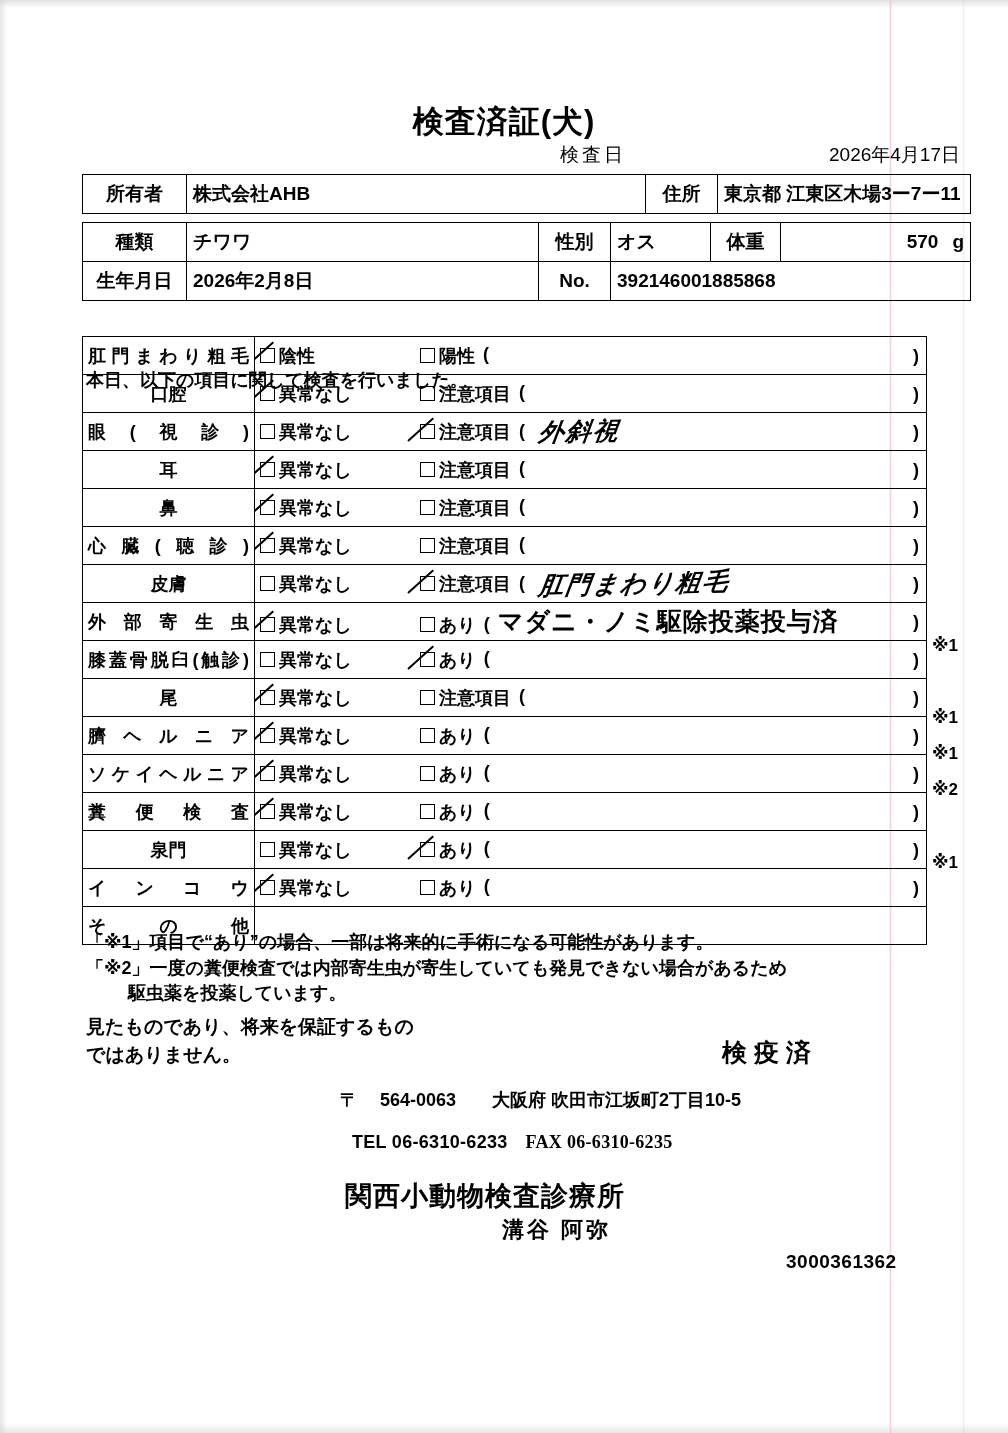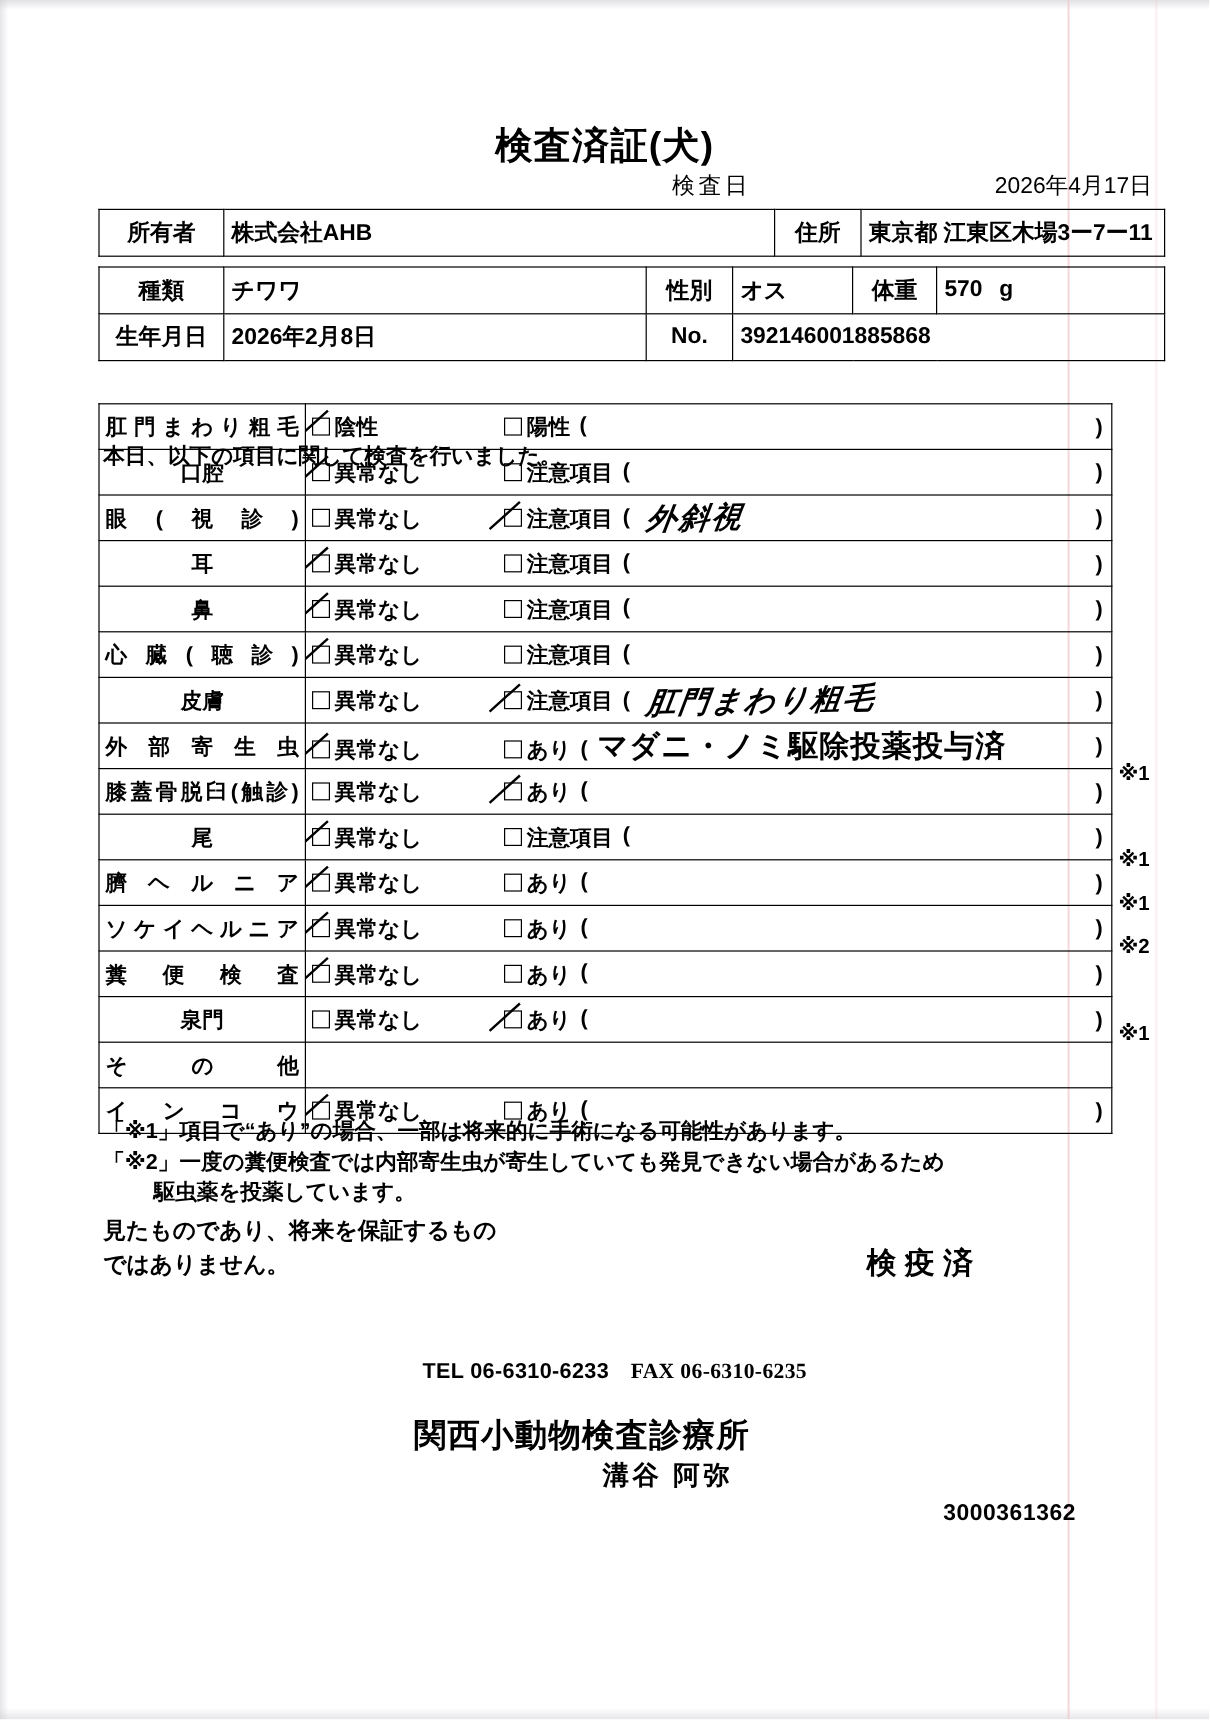--- a/index.html
+++ b/index.html
@@ -87,21 +87,21 @@
     vertical-align: middle;
     white-space: nowrap;
     overflow: hidden;
   }
   .lbl-center { text-align: center; }
   .lbl-justify {
     text-align: justify;
     text-align-last: justify;
     text-justify: inter-character;
   }
-  .val-right { text-align: left; }
+  .val-right { text-align: right; }
 
   
   #owner-table { left: 82px; top: 174px; width: 888px; }
   
   #animal-table { left: 82px; top: 222px; width: 888px; }
 
   .intro-line {
     position: absolute;
     left: 86px;
     top: 320px;
@@ -384,43 +384,46 @@
         </tr>
         <tr>
           <td class="item-label lbl-justify">糞便検査</td>
           <td class="item-opts"><span class="opt opt-a"><span class="box checked"></span><span>異常なし</span></span><span class="opt"><span class="box"></span><span>あり</span></span><span class="paren-open">(</span><span class="paren-close">)</span></td>
         </tr>
         <tr>
           <td class="item-label lbl-center">泉門</td>
           <td class="item-opts"><span class="opt opt-a"><span class="box"></span><span>異常なし</span></span><span class="opt"><span class="box checked"></span><span>あり</span></span><span class="paren-open">(</span><span class="paren-close">)</span></td>
         </tr>
         <tr>
+          <td class="item-label lbl-justify">インコウ</td>
+          <td class="item-opts"><span class="opt opt-a"><span class="box checked"></span><span>異常なし</span></span><span class="opt"><span class="box"></span><span>あり</span></span><span class="paren-open">(</span><span class="paren-close">)</span></td>
+        </tr>
+        <tr>
           <td class="item-label lbl-justify">その他</td>
           <td class="item-opts">&nbsp;</td>
-        </tr>
-        <tr>
-          <td class="item-label lbl-justify">インコウ</td>
-          <td class="item-opts"><span class="opt opt-a"><span class="box checked"></span><span>異常なし</span></span><span class="opt"><span class="box"></span><span>あり</span></span><span class="paren-open">(</span><span class="paren-close">)</span></td>
         </tr>
       </tbody>
   </table>
 
   <div class="footnotes">
     <div>「※1」項目で“あり”の場合、一部は将来的に手術になる可能性があります。</div>
     <div>「※2」一度の糞便検査では内部寄生虫が寄生していても発見できない場合があるため</div>
     <div class="indent">駆虫薬を投薬しています。</div>
   </div>
 
   <div class="disclaimer">
     <div>見たものであり、将来を保証するもの</div>
     <div>ではありません。</div>
   </div>
 
   <div class="quarantine-stamp">検疫済</div>
 
+  <div class="clinic-address">
+    <span class="zip">〒</span><span>564-0063</span><span style="display:inline-block;width:36px"></span><span>大阪府 吹田市江坂町2丁目10-5</span>
+  </div>
 
   <div class="clinic-tel">
     <span>TEL 06-6310-6233</span><span class="fax">FAX 06-6310-6235</span>
   </div>
 
   <div class="clinic-name">関西小動物検査診療所</div>
   <div class="clinic-person">溝谷 阿弥</div>
   <div class="doc-number">3000361362</div>
 
 <div class="aster" style="top: 634.6px;">※1</div>

